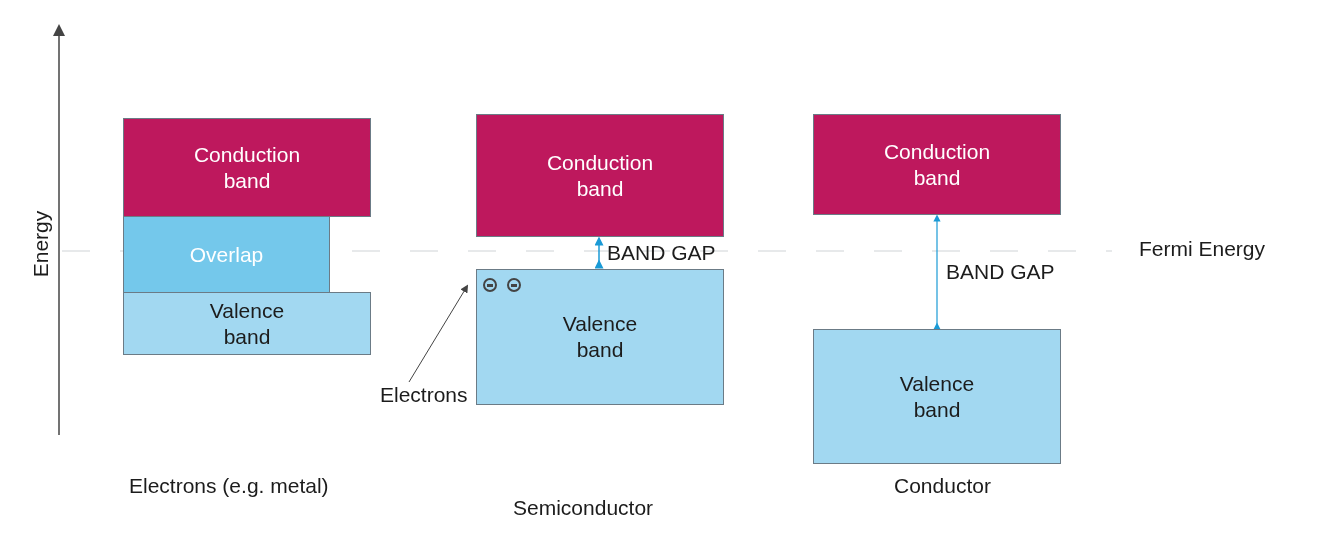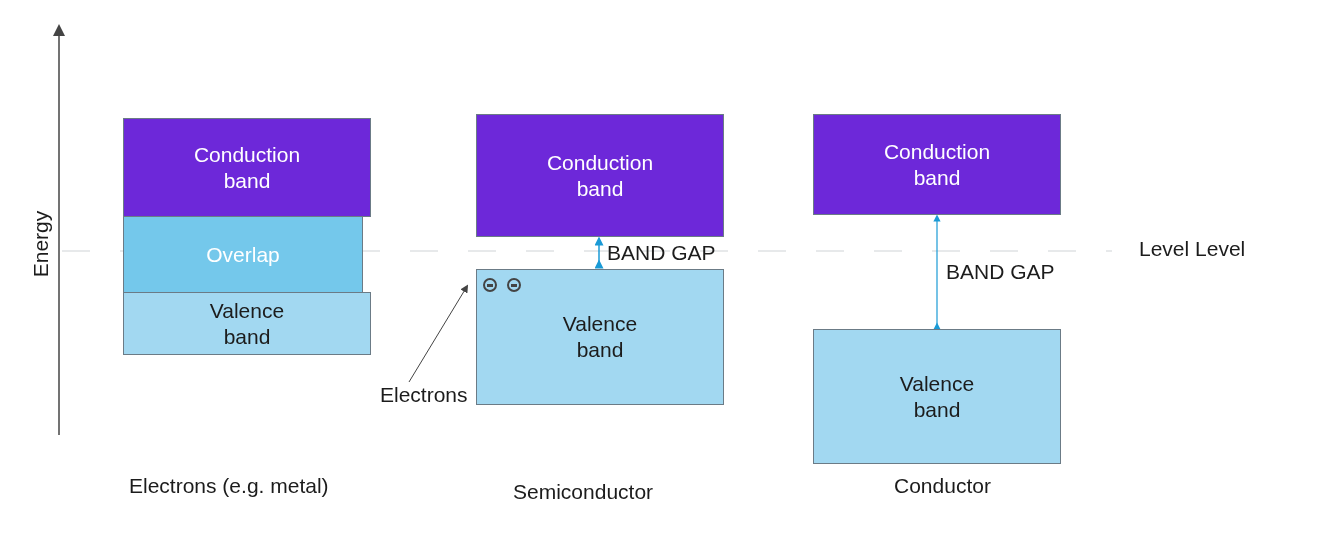--- a/index.html
+++ b/index.html
@@ -1,19 +1,19 @@
 <!DOCTYPE html>
 <html><head>
 <meta charset="utf-8">
 <style>
   html,body{margin:0;padding:0;background:#ffffff;}
   body{width:1337px;height:545px;position:relative;overflow:hidden;font-family:"Liberation Sans",sans-serif;}
   svg{position:absolute;left:0;top:0;}
   .box{position:absolute;box-sizing:border-box;border:1px solid #6b7b86;display:flex;align-items:center;justify-content:center;text-align:center;font-size:21px;line-height:26px;}
-  .cb{background:#6d28d9;color:#ffffff;}
+  .cb{background:#be185d;color:#ffffff;}
   .ov{background:#74c8eb;color:#ffffff;}
   .vb{background:#a2d8f1;color:#1c1c1c;}
   .lbl{position:absolute;font-size:21px;color:#1c1c1c;white-space:nowrap;}
   .elec{position:absolute;width:14px;height:14px;border:2.5px solid #444;border-radius:50%;box-sizing:border-box;}
   .elec::after{content:"";position:absolute;left:2px;right:2px;top:4.3px;height:2.4px;background:#444;}
 </style>
 </head>
 <body>
 
 <svg width="1337" height="545">
@@ -29,36 +29,36 @@
   <line x1="59" y1="435" x2="59" y2="30" stroke="#444" stroke-width="1.5" marker-end="url(#ah)"></line>
   <line x1="599" y1="264" x2="599" y2="241" stroke="#1a9ad6" stroke-width="1.5" marker-end="url(#bh)" marker-start="url(#bh)"></line>
   <line x1="937" y1="326" x2="937" y2="218" stroke="#1a9ad6" stroke-width="1.2" marker-end="url(#bh)" marker-start="url(#bh)"></line>
   <line x1="409" y1="382" x2="466" y2="288" stroke="#444" stroke-width="1" marker-end="url(#ah)"></line>
 </svg>
 
 <div class="lbl" style="left:6px;top:232px;transform:rotate(-90deg);transform-origin:center;width:70px;text-align:center;">Energy</div>
 
 <div class="box cb" style="left:123px;top:118px;width:248px;height:99px;white-space:pre-line;">Conduction
 band</div>
-<div class="box ov" style="left:123px;top:216px;width:240px;height:77px;">Overlap</div>
+<div class="box ov" style="left:123px;top:216px;width:207px;height:77px;">Overlap</div>
 <div class="box vb" style="left:123px;top:292px;width:248px;height:63px;white-space:pre-line;">Valence
 band</div>
 
 <div class="box cb" style="left:476px;top:114px;width:248px;height:123px;white-space:pre-line;">Conduction
 band</div>
 <div class="box vb" style="left:476px;top:269px;width:248px;height:136px;white-space:pre-line;">Valence
 band</div>
 <div class="elec" style="left:483px;top:278px;"></div>
 <div class="elec" style="left:507px;top:278px;"></div>
 <div class="lbl" style="left:607px;top:241px;">BAND GAP</div>
 <div class="lbl" style="left:380px;top:383px;">Electrons</div>
 
 <div class="box cb" style="left:813px;top:114px;width:248px;height:101px;white-space:pre-line;">Conduction
 band</div>
 <div class="box vb" style="left:813px;top:329px;width:248px;height:135px;white-space:pre-line;">Valence
 band</div>
 <div class="lbl" style="left:946px;top:260px;">BAND GAP</div>
 
-<div class="lbl" style="left:1139px;top:237px;">Level Level</div>
+<div class="lbl" style="left:1139px;top:237px;">Fermi Energy</div>
 
 <div class="lbl" style="left:129px;top:474px;">Electrons (e.g. metal)</div>
-<div class="lbl" style="left:513px;top:480px;text-align:center;">Semiconductor</div>
+<div class="lbl" style="left:513px;top:496px;text-align:center;">Semiconductor</div>
 <div class="lbl" style="left:894px;top:474px;">Conductor</div>
 
 </body></html>

